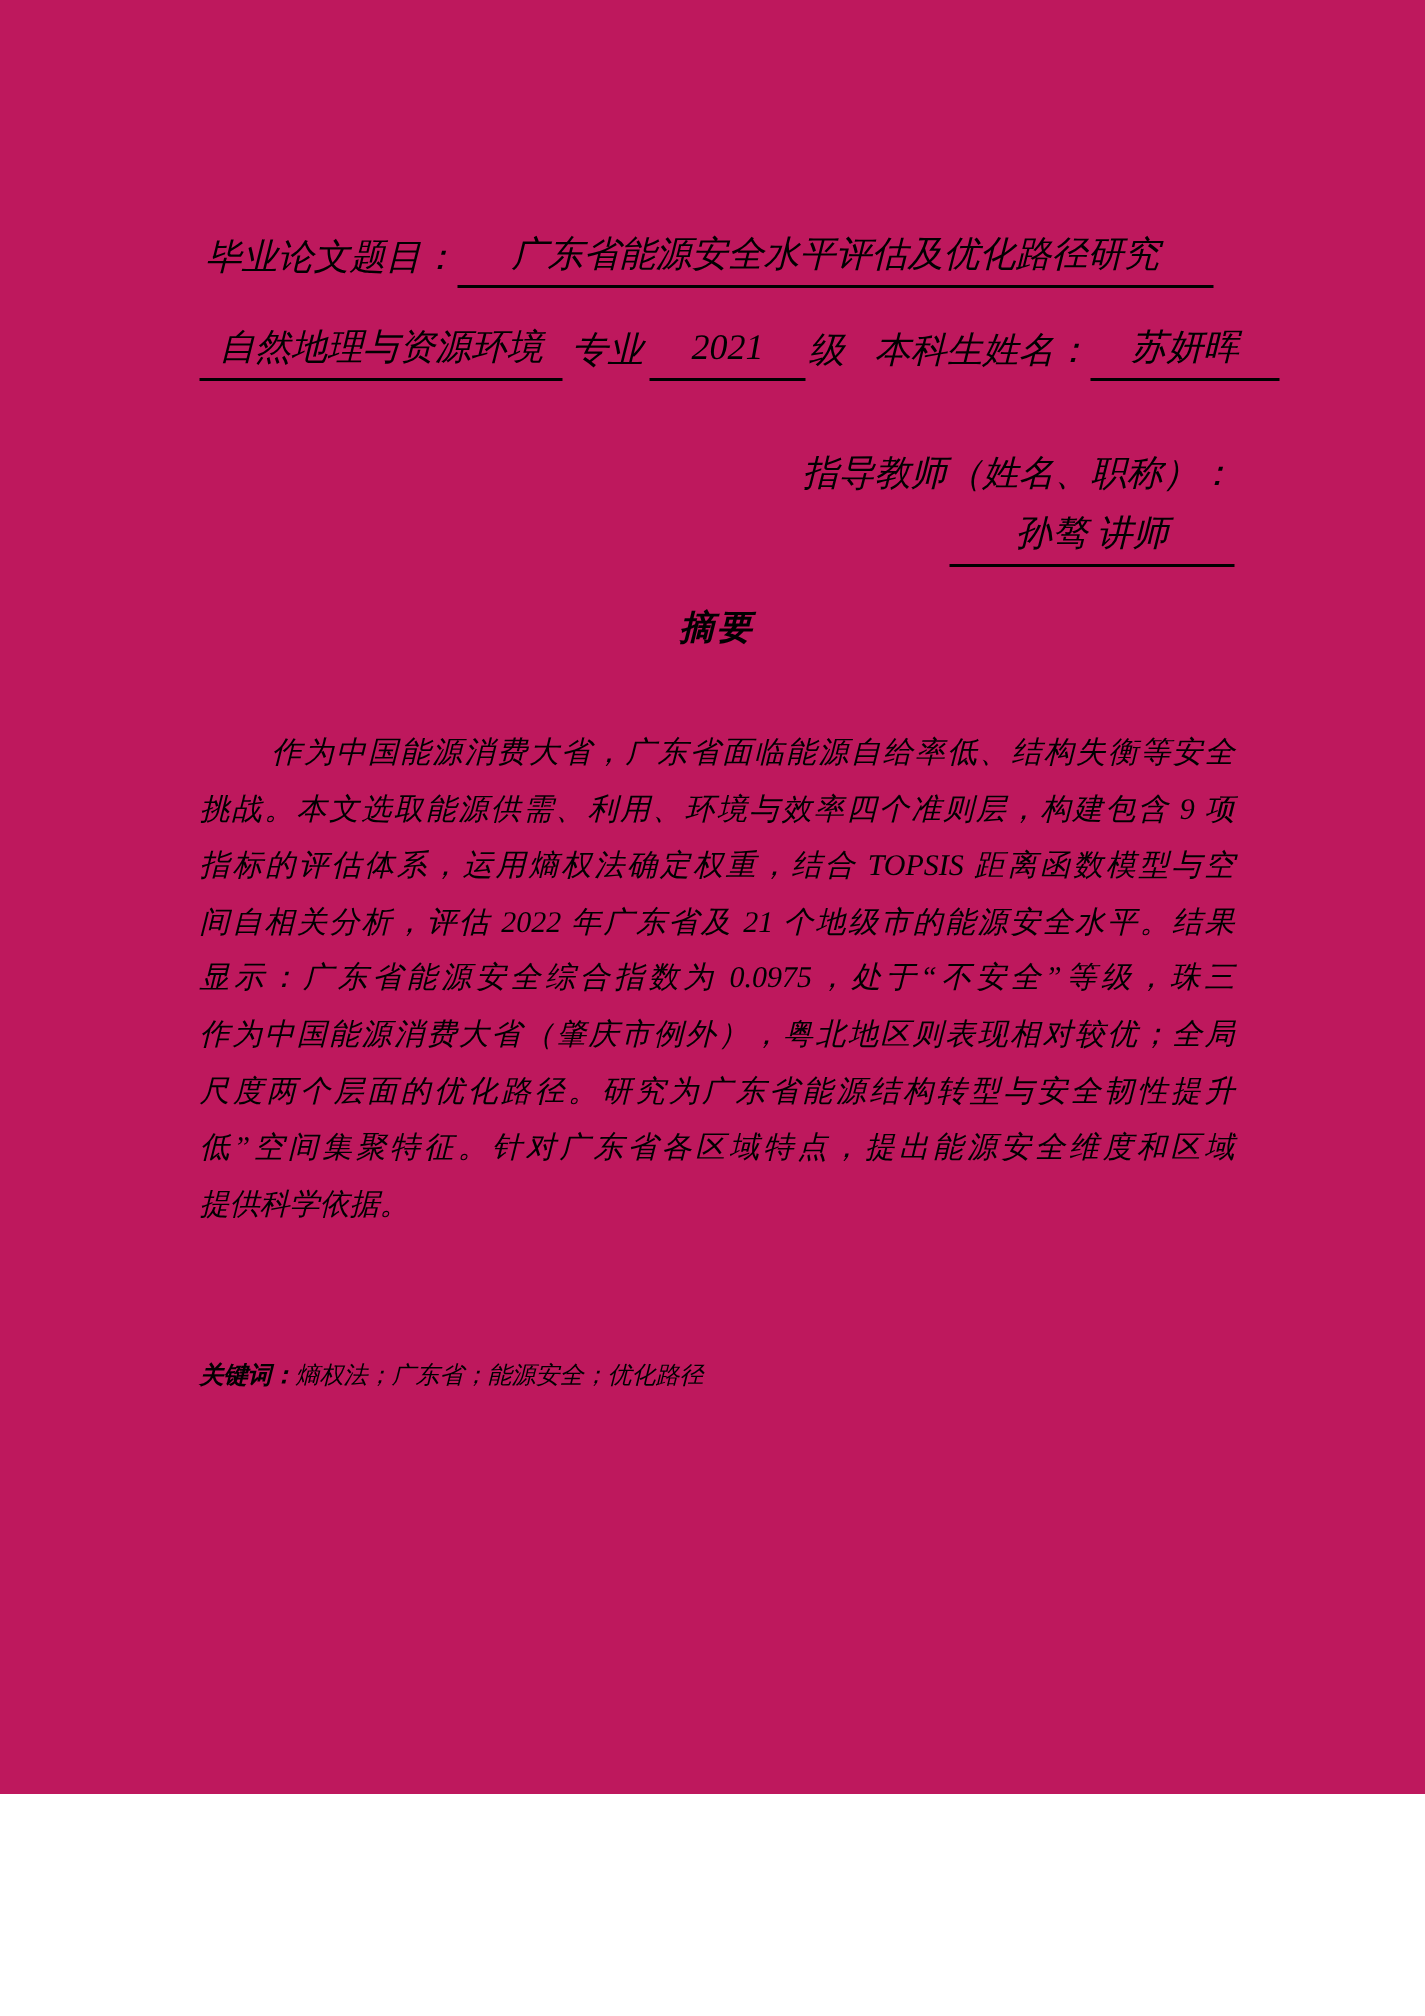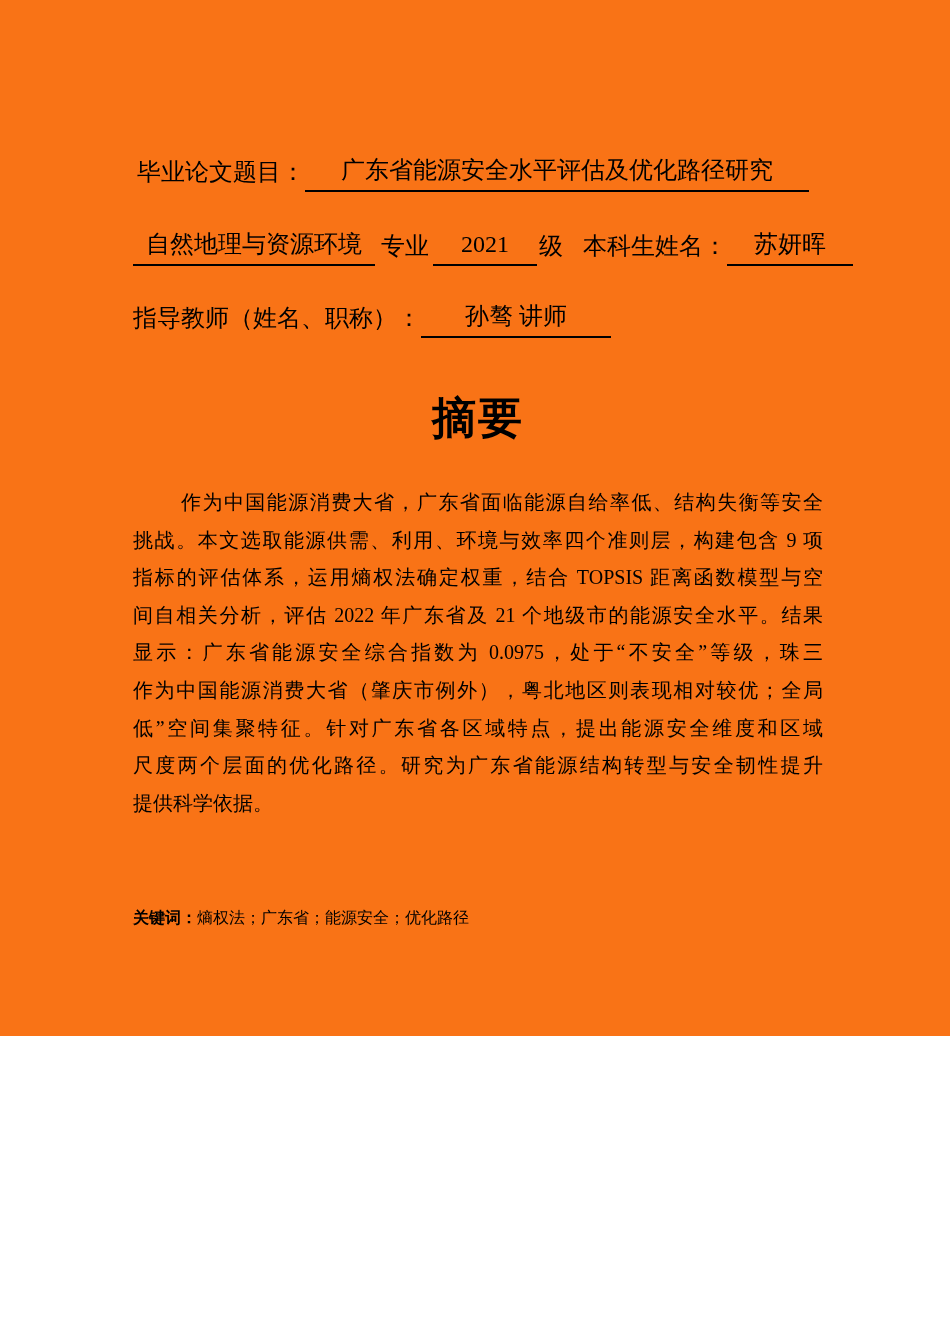--- a/index.html
+++ b/index.html
@@ -3,25 +3,26 @@
 <meta charset="utf-8">
 <style>
   html, body {
     margin: 0;
     padding: 0;
     background: #ffffff;
   }
   .page {
     position: relative;
     width: 950px;
-    height: 1036px;
-    background: #f97316;
+    height: 1196px;
+    background: #be185d;
     color: #000000;
     font-family: "Liberation Serif", "DejaVu Serif", serif;
     overflow: hidden;
+    font-style: italic;
   }
   .row {
     position: absolute;
     left: 133px;
     width: 690px;
     display: flex;
     align-items: flex-end;
     font-size: 24px;
     line-height: 40px;
     white-space: nowrap;
@@ -32,41 +33,41 @@
   .field {
     border-bottom: 2px solid #000000;
     text-align: center;
     display: inline-block;
   }
   
   .row1 { top: 150px; }
   .row1 .label { padding-left: 4px; }
   .row1 .field { flex: 1 1 auto; margin-right: 14px; }
   
-  .row2 { top: 224px; }
+  .row2 { top: 212px; }
   .row2 .f-major { width: 242px; flex: none; }
   .row2 .lab-major { padding: 0 4px 0 6px; }
   .row2 .f-grade { width: 104px; flex: none; }
   .row2 .lab-grade { padding: 0 2px; }
   .row2 .lab-student { margin-left: 18px; }
   .row2 .f-student { width: 126px; flex: none; }
   
-  .row3 { top: 296px; }
+  .row3 { top: 296px; flex-direction: column; }
   .row3 .f-advisor { width: 190px; flex: none; }
   
   .abstract-heading {
     position: absolute;
     top: 396px;
     left: 133px;
     width: 690px;
     margin: 0;
     text-align: center;
     font-family: "Liberation Sans", "DejaVu Sans", sans-serif;
     font-weight: 700;
-    font-size: 44px;
+    font-size: 23px;
     line-height: 44px;
     letter-spacing: 2px;
   }
   
   .abstract-body {
     position: absolute;
     top: 484px;
     left: 133px;
     width: 690px;
     font-size: 20px;
@@ -119,22 +120,22 @@
 
   <h1 class="abstract-heading">摘要</h1>
 
   <div class="abstract-body">
     <div class="para-line first">作为中国能源消费大省，广东省面临能源自给率低、结构失衡等安全</div>
     <div class="para-line">挑战。本文选取能源供需、利用、环境与效率四个准则层，构建包含 9 项</div>
     <div class="para-line">指标的评估体系，运用熵权法确定权重，结合 TOPSIS 距离函数模型与空</div>
     <div class="para-line">间自相关分析，评估 2022 年广东省及 21 个地级市的能源安全水平。结果</div>
     <div class="para-line">显示：广东省能源安全综合指数为 0.0975，处于“不安全”等级，珠三</div>
     <div class="para-line">作为中国能源消费大省（肇庆市例外），粤北地区则表现相对较优；全局</div>
+    <div class="para-line">尺度两个层面的优化路径。研究为广东省能源结构转型与安全韧性提升</div>
     <div class="para-line">低”空间集聚特征。针对广东省各区域特点，提出能源安全维度和区域</div>
-    <div class="para-line">尺度两个层面的优化路径。研究为广东省能源结构转型与安全韧性提升</div>
     <div class="para-line last">提供科学依据。</div>
   </div>
 
   <div class="keywords">
     <span class="kw-label">关键词：</span><span>熵权法；广东省；能源安全；优化路径</span>
   </div>
 
 </div>
 
 </body></html>

